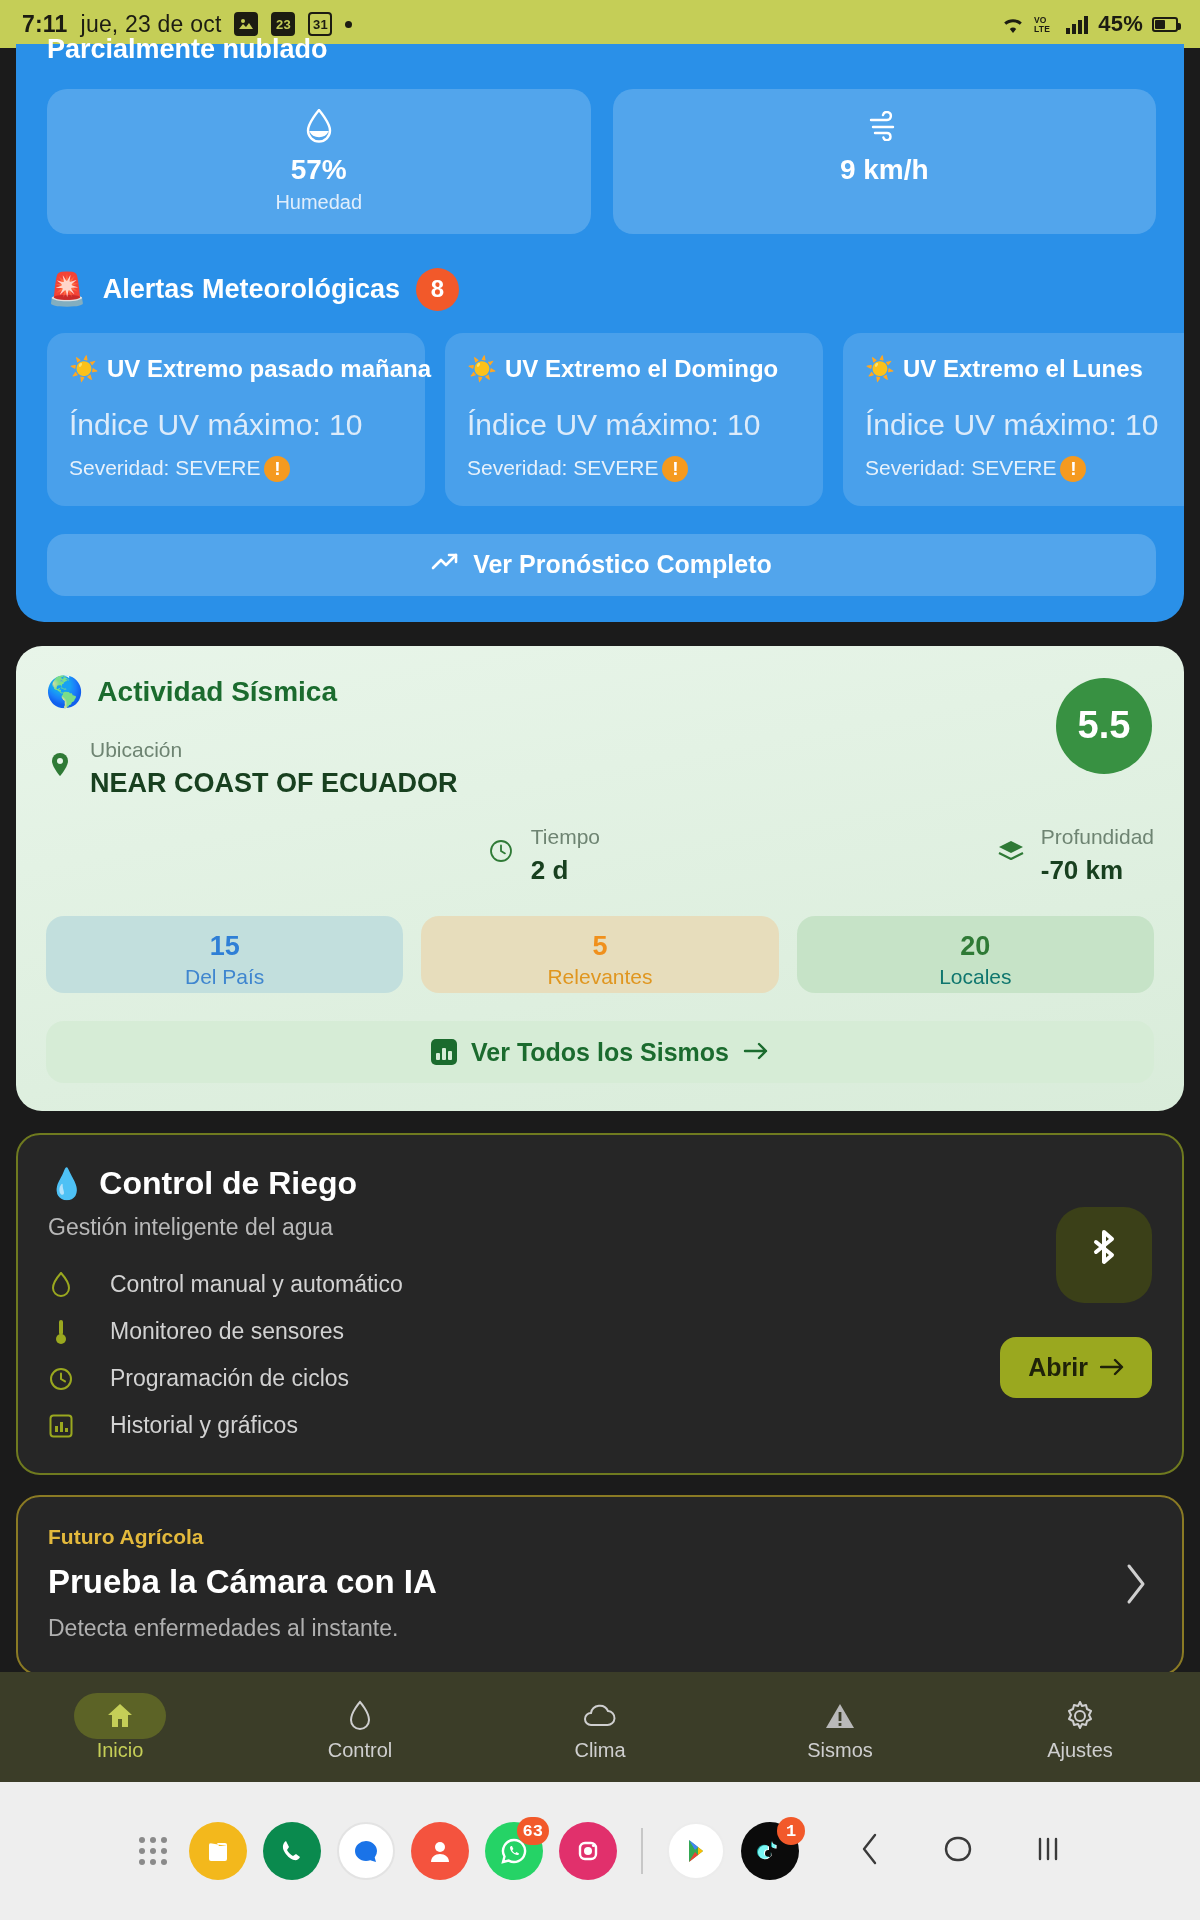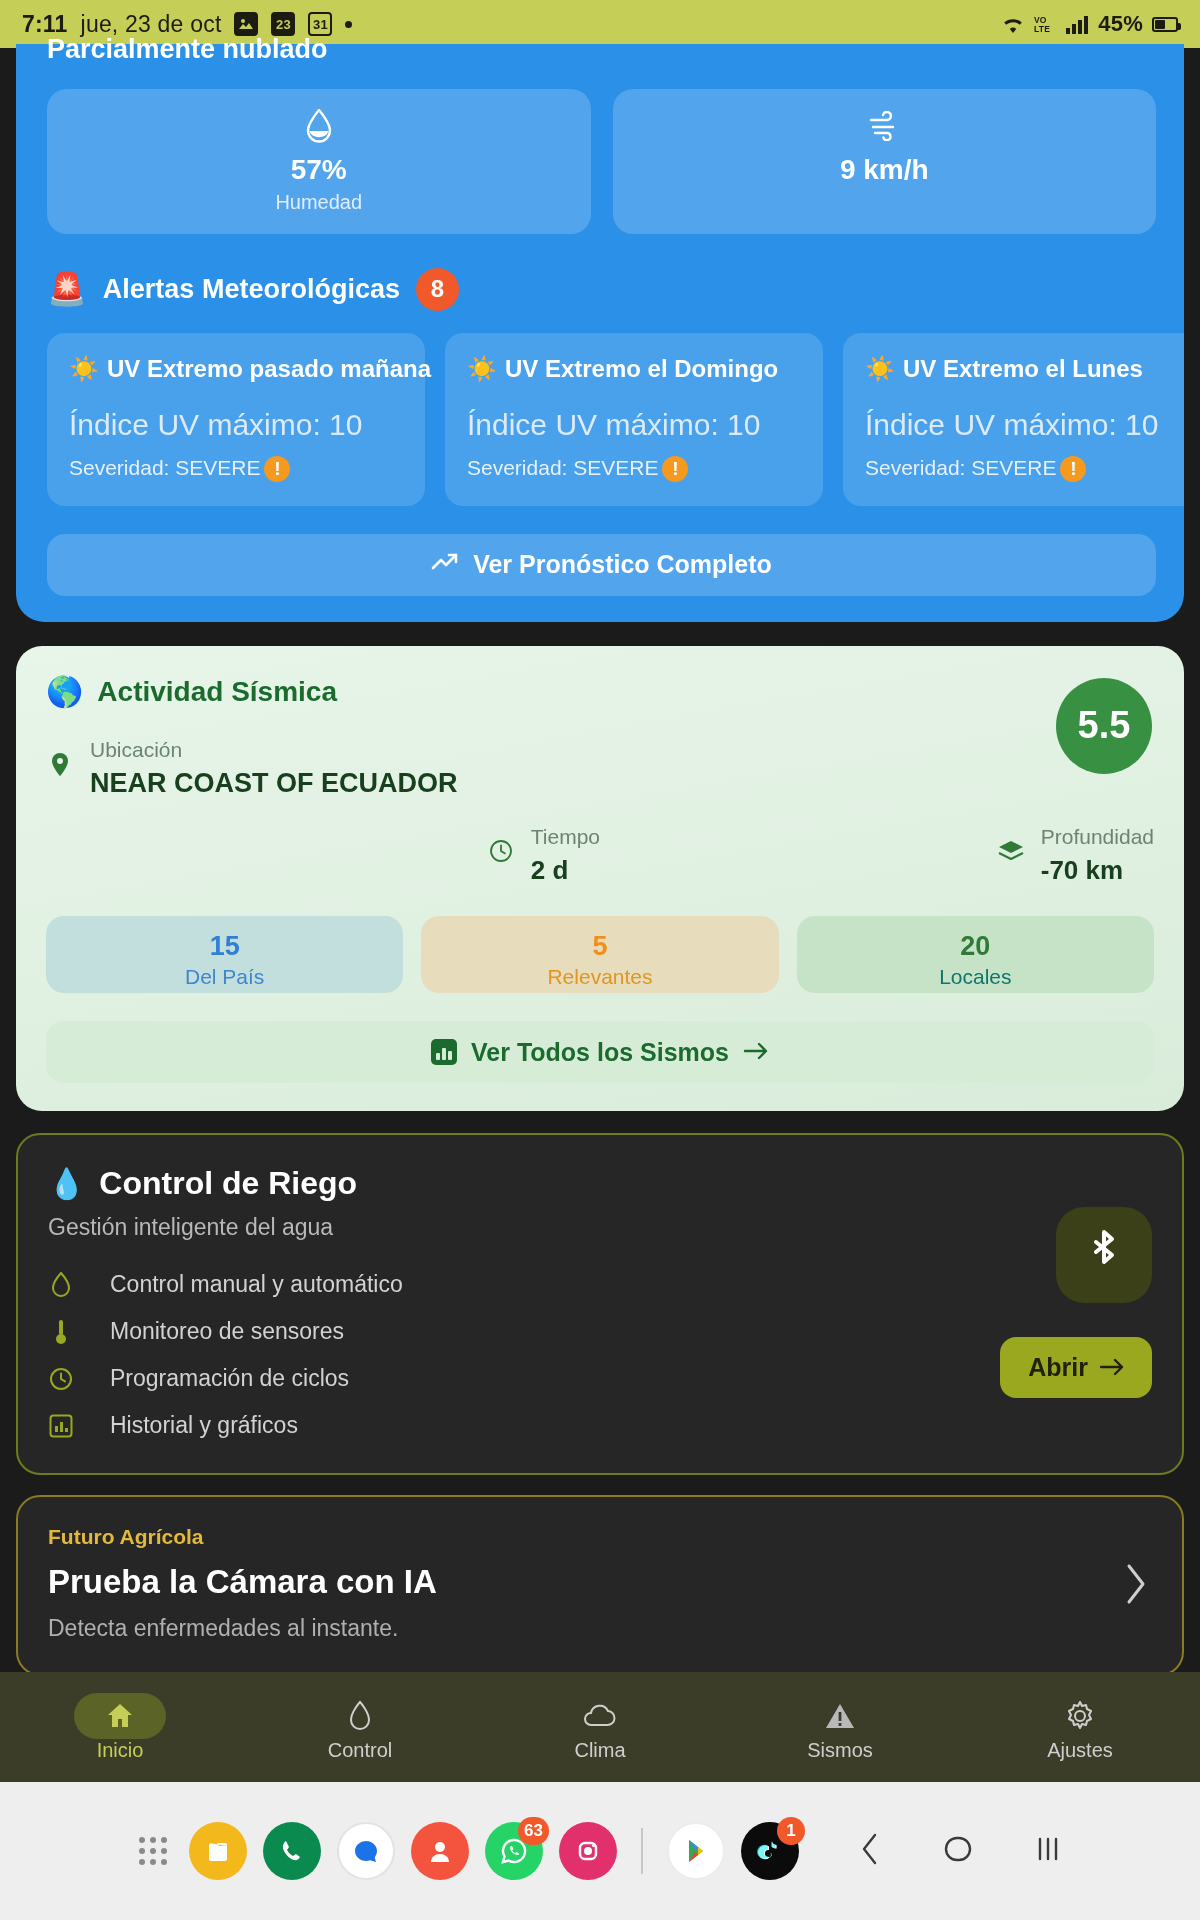--- a/index.html
+++ b/index.html
@@ -170,21 +170,21 @@
   .nav-ic { width: 92px; height: 46px; display: flex; align-items: center; justify-content: center; border-radius: 23px; }
   .nav-item.active .nav-ic { background: #5c6326; }
   .nav-lbl { font-size: 20px; color: #cfcfcf; }
   .nav-item.active .nav-lbl { color: #c5ce57; }
 
   
   .taskbar {
     position: absolute; left: 0; right: 0; bottom: 0; height: 138px;
     background: #eeeeee; display: flex; align-items: center; justify-content: center; gap: 16px;
   }
-  .tb-apps { display: flex; align-items: center; gap: 16px; }
+  .tb-apps { display: flex; align-items: center; gap: 16px; font-family: Liberation Mono, monospace; }
   .grid-dots { display: grid; grid-template-columns: repeat(3, 6px); gap: 5px; margin-right: 6px; }
   .grid-dots span { width: 6px; height: 6px; border-radius: 50%; background: #8a8a8a; display:block;}
   .app { width: 58px; height: 58px; border-radius: 50%; position: relative; display: flex; align-items: center; justify-content: center; }
   .app .badge {
     position: absolute; top: -5px; right: -6px; background: #f2592a; color: #fff;
     min-width: 28px; height: 28px; border-radius: 14px; font-size: 17px; font-weight: 700;
     display: flex; align-items: center; justify-content: center; padding: 0 6px;
   }
   .tb-div { width: 2px; height: 46px; background: #c7c7c7; margin: 0 8px; }
   .tb-nav { display: flex; align-items: center; gap: 62px; margin-left: 44px; color: #3a3a3a; }

